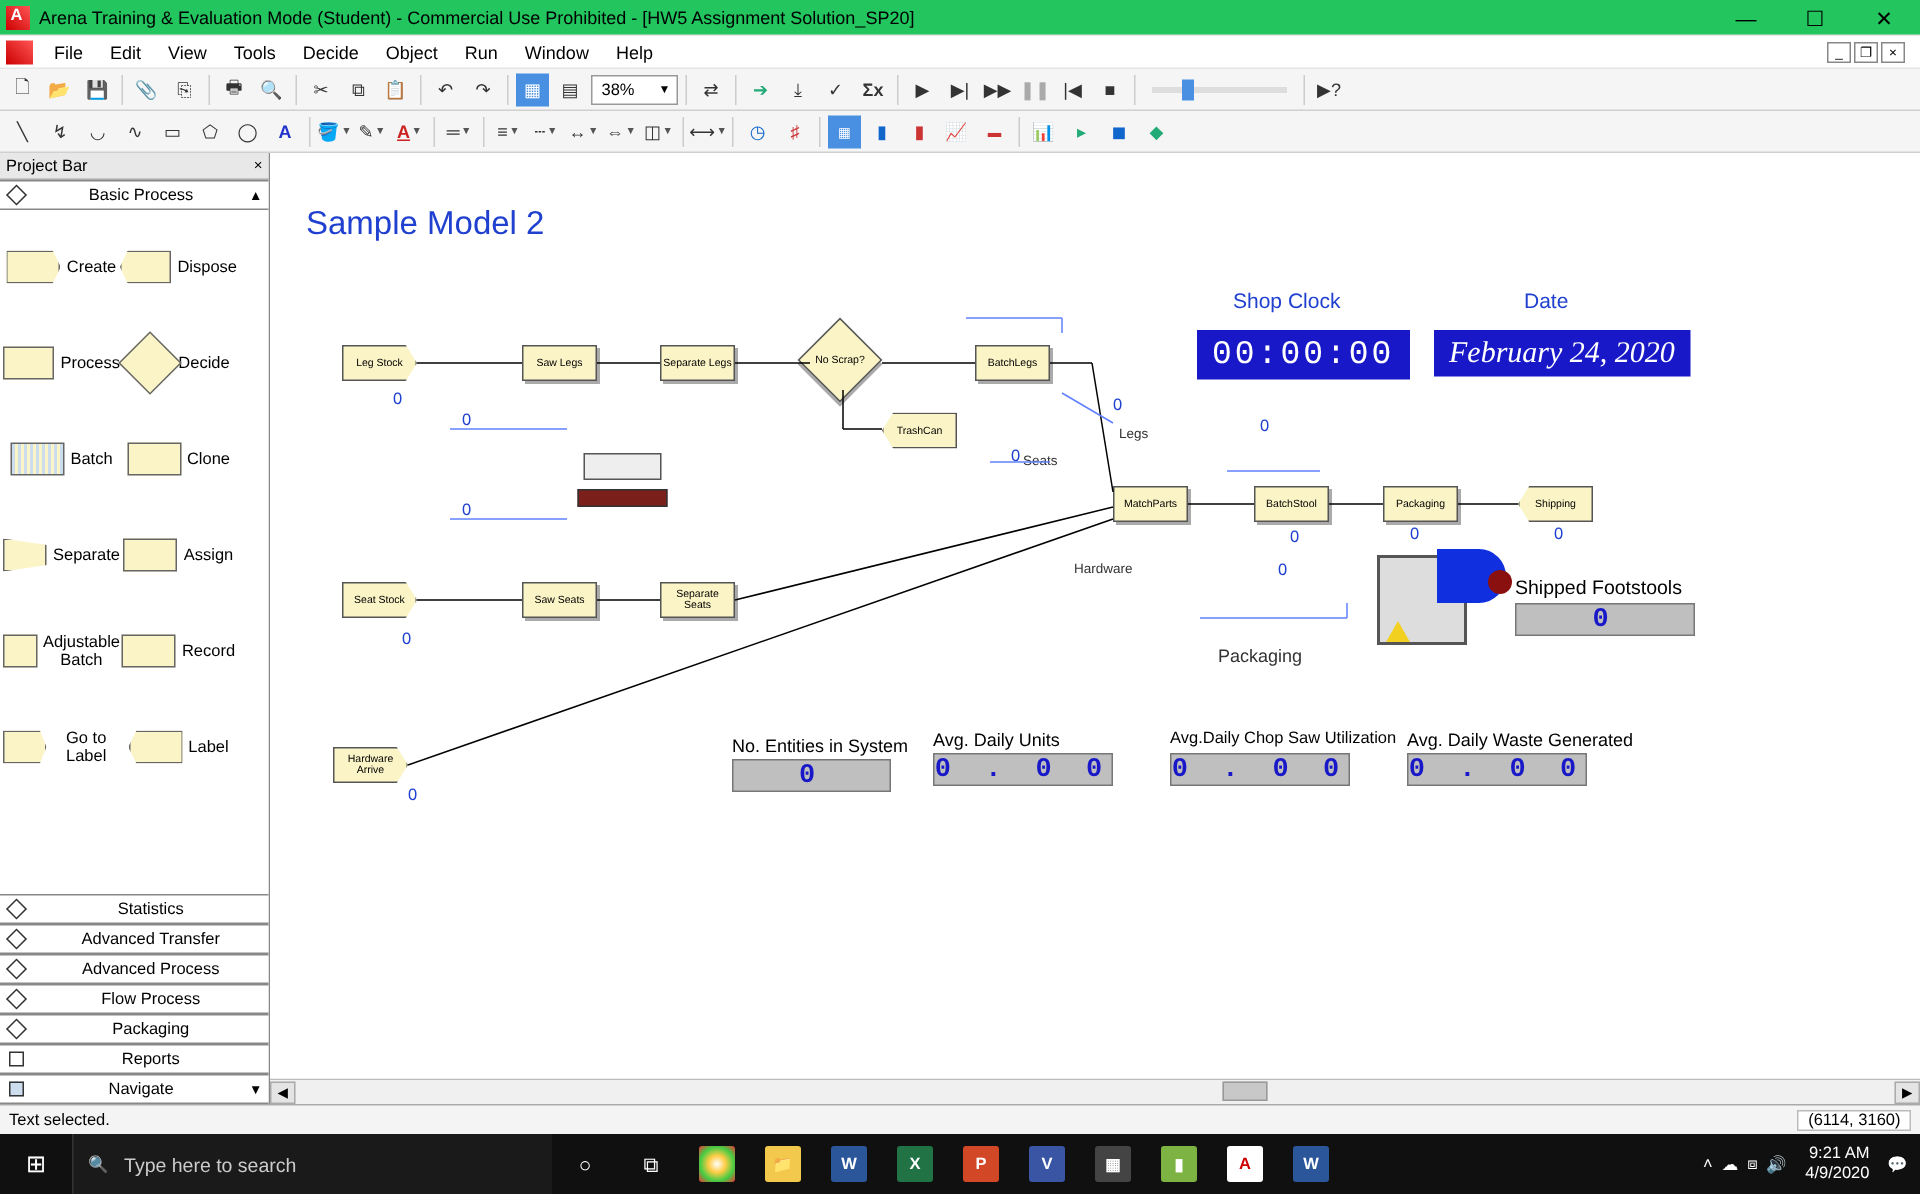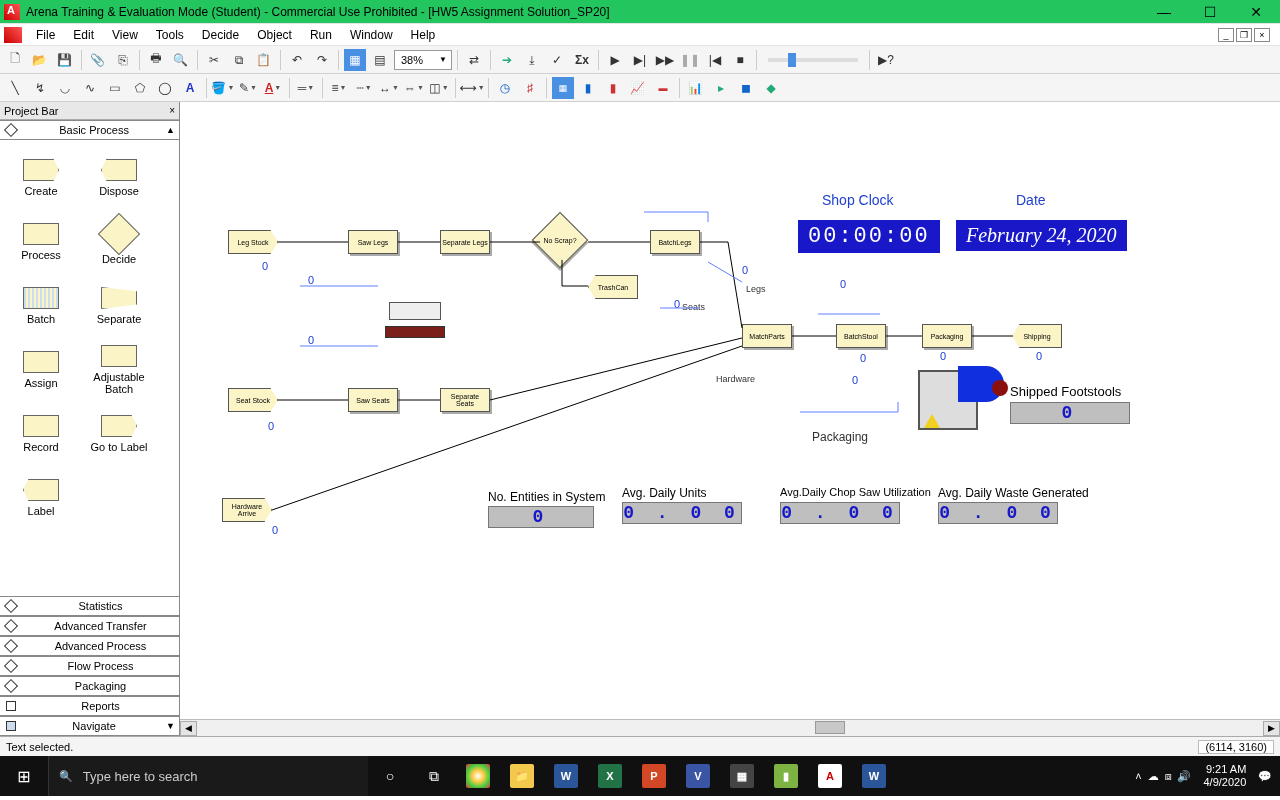--- a/index.html
+++ b/index.html
@@ -38,21 +38,21 @@
 .projbar-header .close { font-size:10px; cursor:pointer;}
 .cat-header { height: 20px; border: 1px solid #888; border-left:none; border-right:none; display: flex; align-items: center; font-size: 11px; background: #fff; cursor:pointer;}
 .cat-header .diamond { width:10px; height:10px; border:1px solid #333; transform:rotate(45deg); margin:0 6px;}
 .cat-header .sq { width:10px; height:10px; border:1px solid #333; margin:0 6px; background:#fff;}
 .cat-header span.lbl { flex:1; text-align:center;}
 .cat-header .arrow { font-size:9px; padding-right:4px;}
 .palette { flex: 1; background: #fff; overflow-y: auto; padding: 6px 2px; display:flex; flex-wrap:wrap; align-content:flex-start;}
 .palette::-webkit-scrollbar { width:16px;}
 .palette::-webkit-scrollbar-track { background:#f0f0f0;}
 .palette::-webkit-scrollbar-thumb { background:#c0c0c0; border:1px solid #999;}
-.pal-item { width: 78px; height: 64px; display: flex; flex-direction: column; align-items: center; justify-content: center; gap: 4px; font-size: 11px; cursor:pointer; text-align:center; line-height:1.1;}
+.pal-item { width: 78px; height: 64px; display: flex; flex-direction: row; align-items: center; justify-content: center; gap: 4px; font-size: 11px; cursor:pointer; text-align:center; line-height:1.1;}
 .pal-shape { width: 36px; height: 22px; background: #fbf4c6; border: 1px solid #666; }
 .pal-shape.trap-r { clip-path: polygon(0 0, 85% 0, 100% 50%, 85% 100%, 0 100%); }
 .pal-shape.trap-l { clip-path: polygon(15% 0, 100% 0, 100% 100%, 15% 100%, 0 50%); }
 .pal-shape.rect {}
 .pal-shape.diamond2 { width:30px; height:30px; transform:rotate(45deg);}
 .pal-shape.batch { background: repeating-linear-gradient(90deg,#cde,#cde 2px,#fbf4c6 2px,#fbf4c6 4px);}
 .pal-shape.tri { clip-path: polygon(0 0, 100% 20%, 100% 80%, 0 100%);}
 
 .canvas-wrap { flex: 1; display:flex; flex-direction:column; min-width:0;}
 .canvas { flex: 1; background: #fff; position: relative; overflow:hidden;}
@@ -260,20 +260,24 @@
         </div>
       <div class="pal-item">
           <div class="pal-shape diamond2"></div>
           <span>Decide</span>
         </div>
       <div class="pal-item">
           <div class="pal-shape batch"></div>
           <span>Batch</span>
         </div>
       <div class="pal-item">
+          <div class="pal-shape rect"></div>
+          <span>Clone</span>
+        </div>
+      <div class="pal-item">
           <div class="pal-shape tri"></div>
           <span>Separate</span>
         </div>
       <div class="pal-item">
           <div class="pal-shape rect"></div>
           <span>Assign</span>
         </div>
       <div class="pal-item">
           <div class="pal-shape rect"></div>
           <span>Adjustable Batch</span>
@@ -317,20 +321,21 @@
       </div>
     <div class="cat-header">
         <div class="sq" style="background:#cde"></div>
         <span class="lbl">Navigate</span>
         <span class="arrow">▼</span>
       </div>
   </div>
 
   <div class="canvas-wrap">
     <div class="canvas">
+      <div class="model-title">Sample Model 2</div>
 
       <div class="disp-label" style="top:90px; left:642px">Shop Clock</div>
       <div class="clock-box" style="top:118px; left:618px">00:00:00</div>
       <div class="disp-label" style="top:90px; left:836px">Date</div>
       <div class="date-box" style="top:118px; left:776px">February 24, 2020</div>
 
       <div class="mod create" style="top:128px; left:48px">Leg Stock</div>
       <div class="mod proc" style="top:128px; left:168px">Saw Legs</div>
       <div class="mod proc" style="top:128px; left:260px">Separate Legs</div>
       <div class="mod dec" style="top:118px; left:352px; background:transparent; border:none; box-shadow:none">

